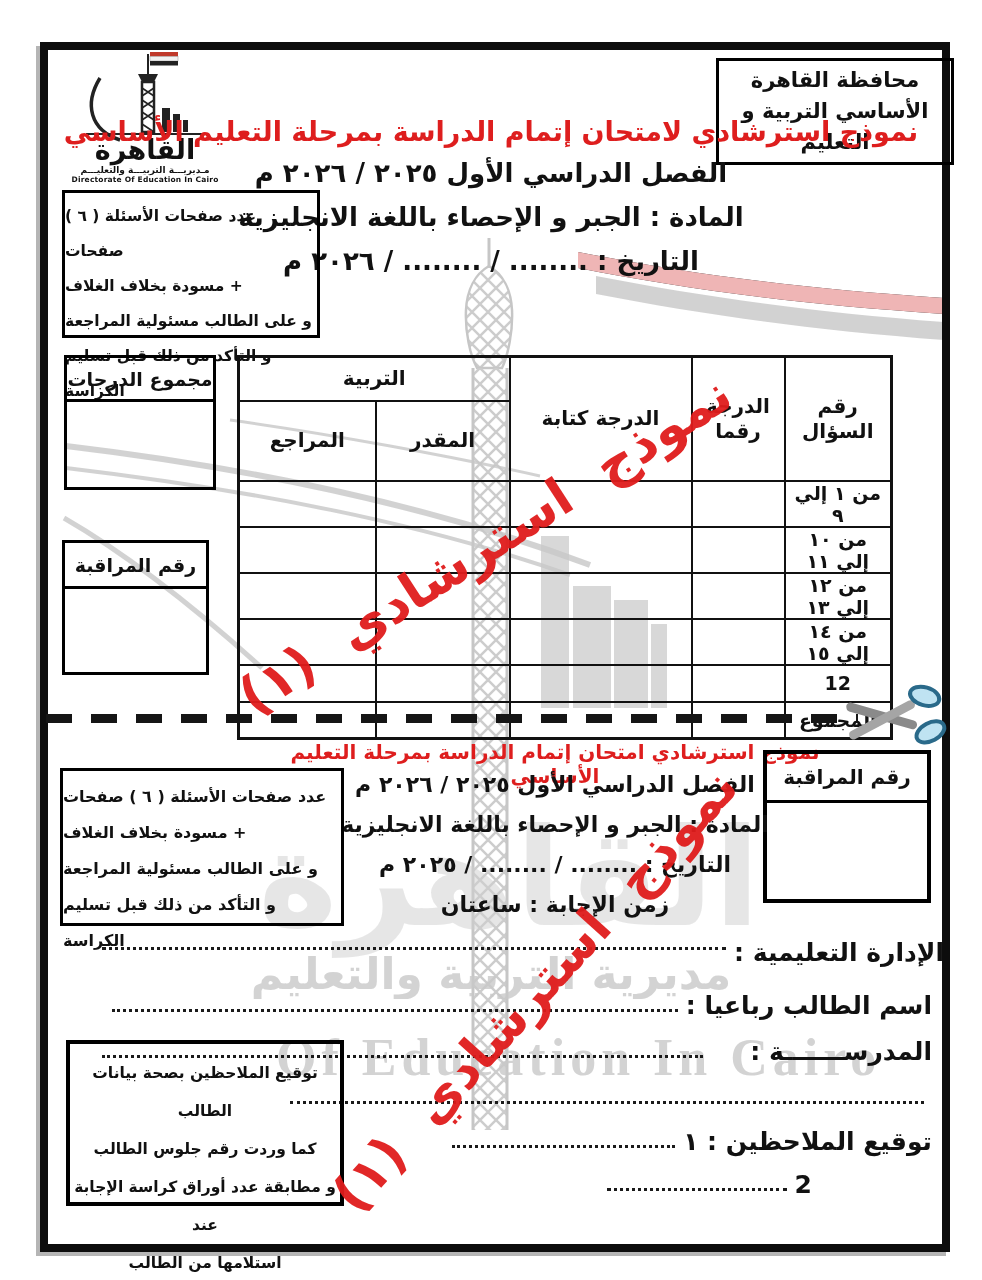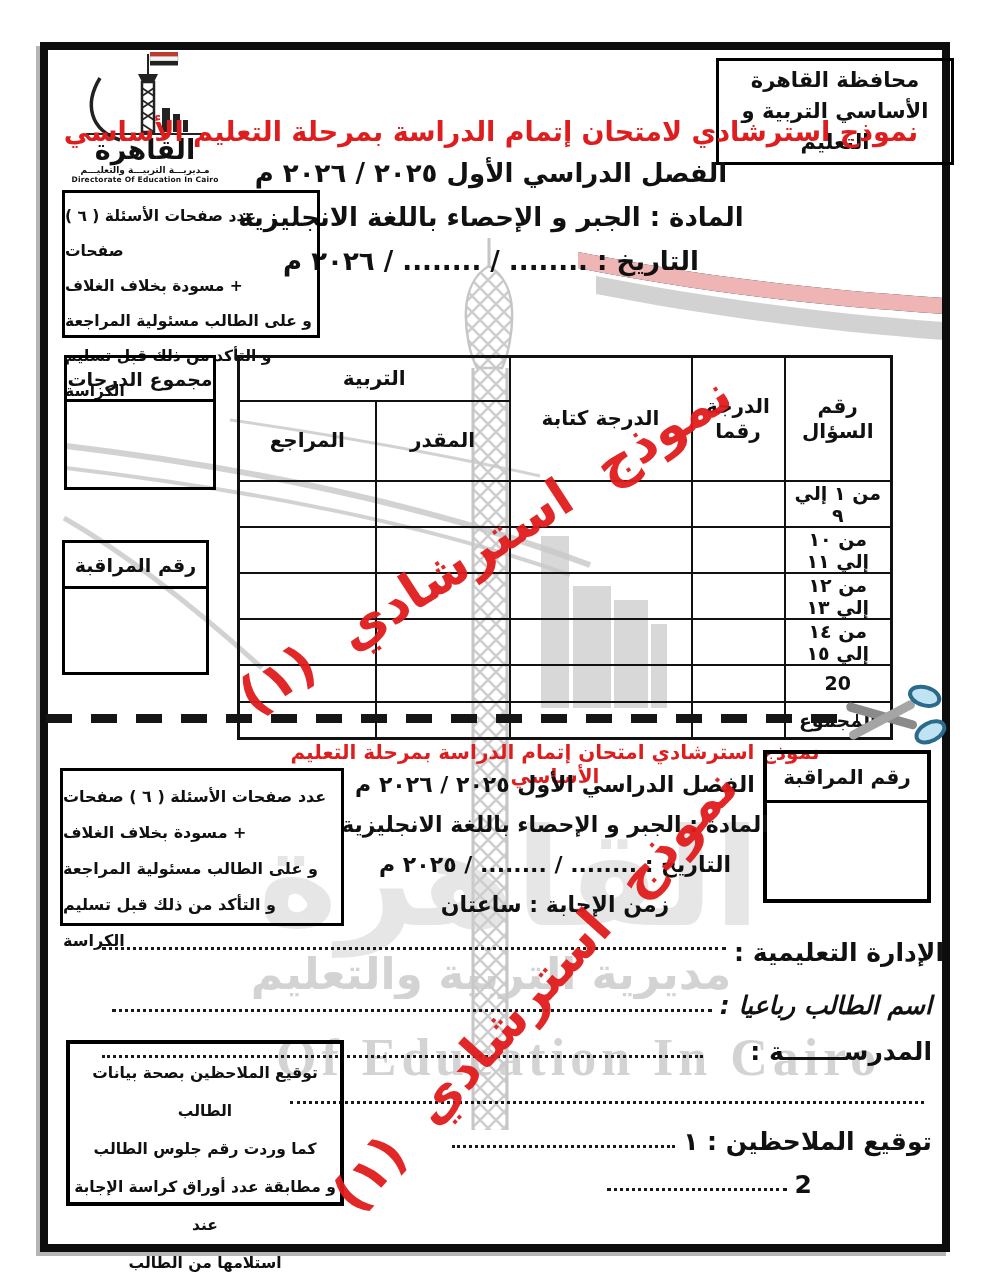--- a/index.html
+++ b/index.html
@@ -80,21 +80,21 @@
   .title-red2{left:280px;top:740px;width:550px;text-align:center;font-size:20px;font-weight:bold;
               color:#de1e1e;z-index:2;direction:rtl;}
   .bline{left:335px;width:440px;text-align:center;font-size:22px;font-weight:bold;z-index:2;direction:rtl;}
   .notes-2{left:60px;top:768px;width:284px;height:158px;font-size:16px;padding-top:8px;box-sizing:border-box;}
   .notes-2 div{line-height:36px;}
 
   .field{position:absolute;display:flex;direction:rtl;align-items:flex-end;z-index:2;height:42px;}
   .field .lbl{font-size:25px;font-weight:bold;white-space:nowrap;}
   .field .leader{flex:1;border-bottom:3.5px dotted #1a1a1a;margin-bottom:8px;margin-right:8px;}
   .f1{right:38px;left:102px;top:931px;align-items:center;}
-  .f2{right:50px;left:112px;top:978px;font-style:italic;}
+  .f2{right:50px;left:112px;top:978px;}
   .f3{right:50px;left:102px;top:1024px;gap:39px;}
   .f4{right:50px;left:290px;top:1070px;}
   .f5{right:50px;width:480px;top:1114px;}
   .f6{right:170px;width:205px;top:1157px;}
 
   .obs-box{left:66px;top:1040px;width:278px;height:166px;border:4px solid #000;z-index:2;
            direction:rtl;text-align:center;font-weight:bold;font-size:15.5px;padding-top:10px;
            box-sizing:border-box;}
   .obs-box div{line-height:38px;}
 </style>
@@ -239,21 +239,21 @@
           <td></td>
     </tr>
     <tr style="height:37px;">
       <td class="rowlbl">من ١٤ إلي ١٥</td>
       <td></td>
           <td></td>
       <td></td>
           <td></td>
     </tr>
     <tr style="height:37px;">
-      <td class="rowlbl">20</td>
+      <td class="rowlbl">12</td>
       <td></td>
           <td></td>
       <td></td>
           <td></td>
     </tr>
     <tr style="height:37px;">
       <td class="rowlbl">المجموع</td>
       <td></td>
           <td></td>
       <td></td>

